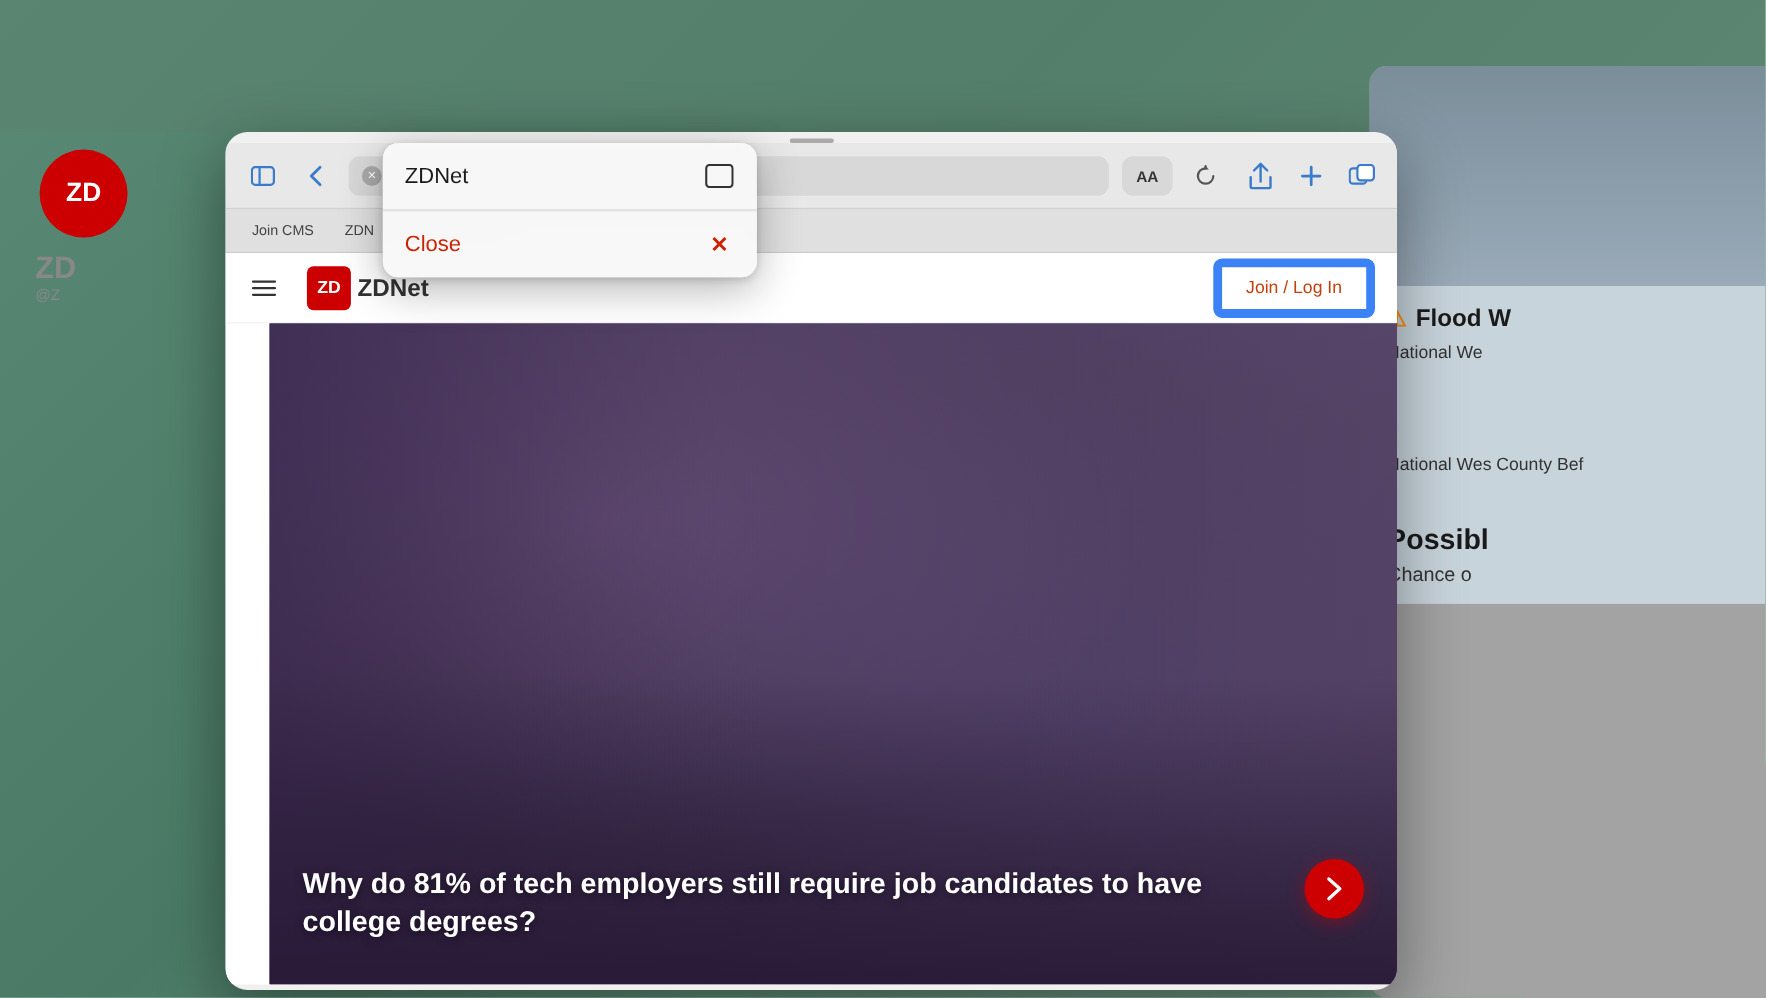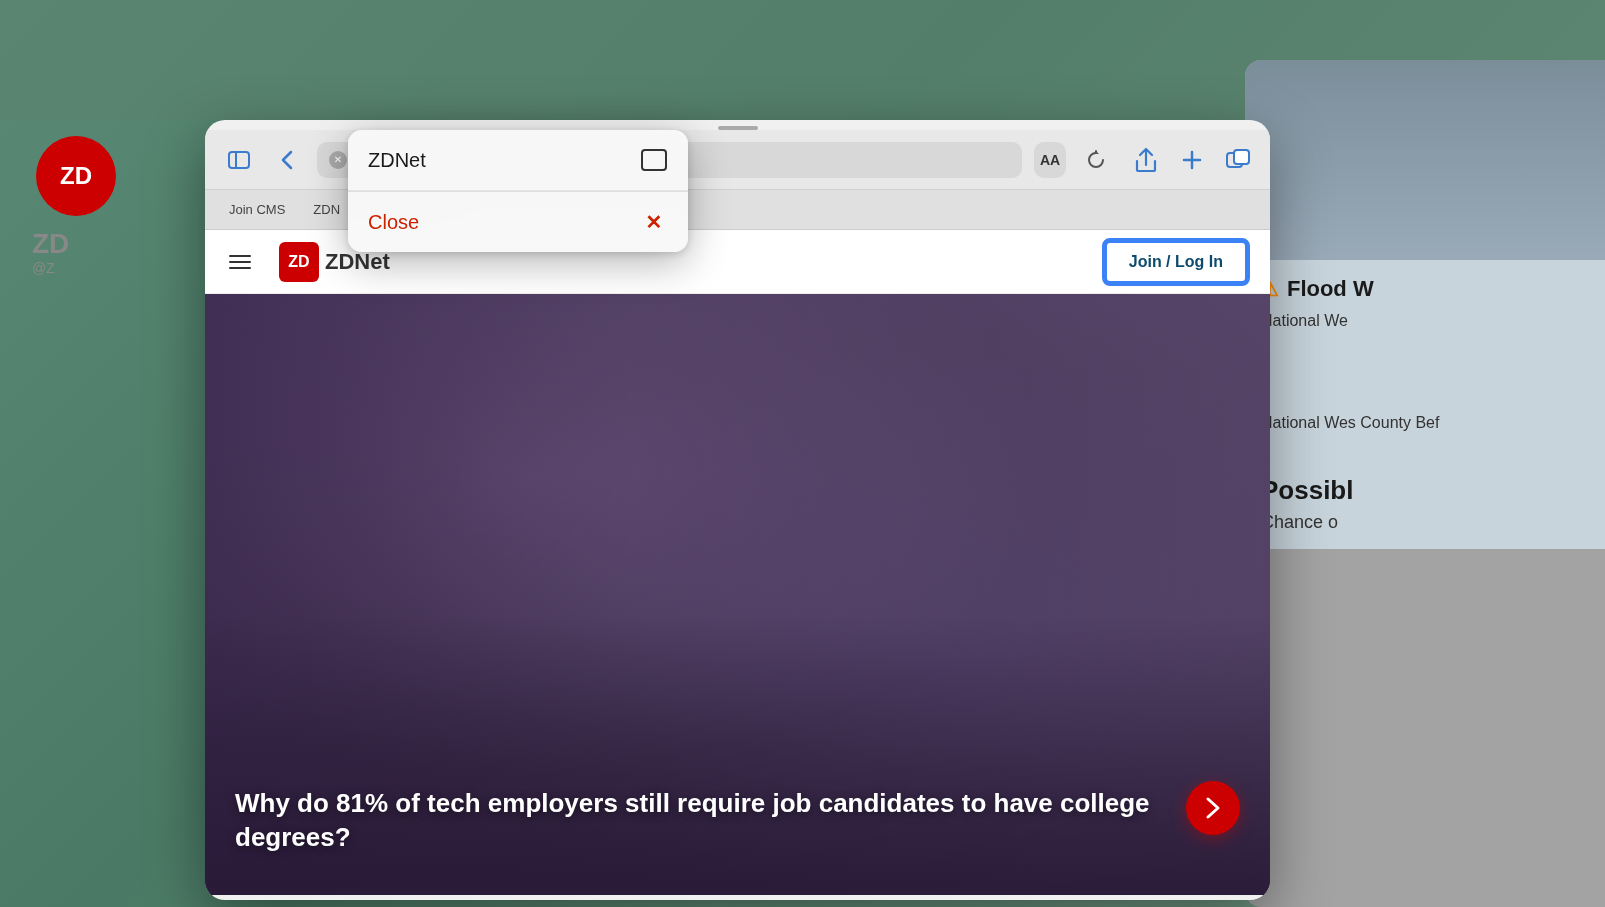--- a/index.html
+++ b/index.html
@@ -150,21 +150,21 @@
     .address-text {
       font-size: 14px;
       color: #333;
       flex: 1;
       white-space: nowrap;
       overflow: hidden;
       text-overflow: ellipsis;
     }
 
     .toolbar-aa {
-      width: 32px;
+      width: 46px;
       height: 36px;
       background: #d8d8d8;
       border-radius: 10px;
       display: flex;
       align-items: center;
       justify-content: center;
       font-size: 14px;
       font-weight: 600;
       color: #333;
       cursor: pointer;
@@ -271,35 +271,36 @@
 
     .zdnet-text {
       font-size: 22px;
       font-weight: 800;
       color: #333;
     }
 
     .join-login-btn {
       margin-left: auto;
       padding: 10px 22px;
-      border: 5px solid #3b82f6;
+      border: 8px solid #3b82f6;
       border-radius: 8px;
-      color: #0c4a6e;
+      color: #c2410c;
       font-size: 16px;
-      font-weight: 700;
+      font-weight: 400;
       cursor: pointer;
       background: white;
     }
 
     
     .hero-section {
       position: relative;
       height: calc(100% - 64px);
       background: linear-gradient(to bottom, #3a3050 0%, #5a4a6a 40%, #7a6a8a 100%);
       overflow: hidden;
+      margin-left: 40px;
     }
 
     
     .grad-bg {
       position: absolute;
       inset: 0;
       background: 
         radial-gradient(ellipse at 30% 30%, rgba(180,140,200,0.3) 0%, transparent 50%),
         radial-gradient(ellipse at 70% 60%, rgba(100,80,140,0.4) 0%, transparent 60%),
         linear-gradient(180deg, #4a3a5a 0%, #2a2030 100%);

